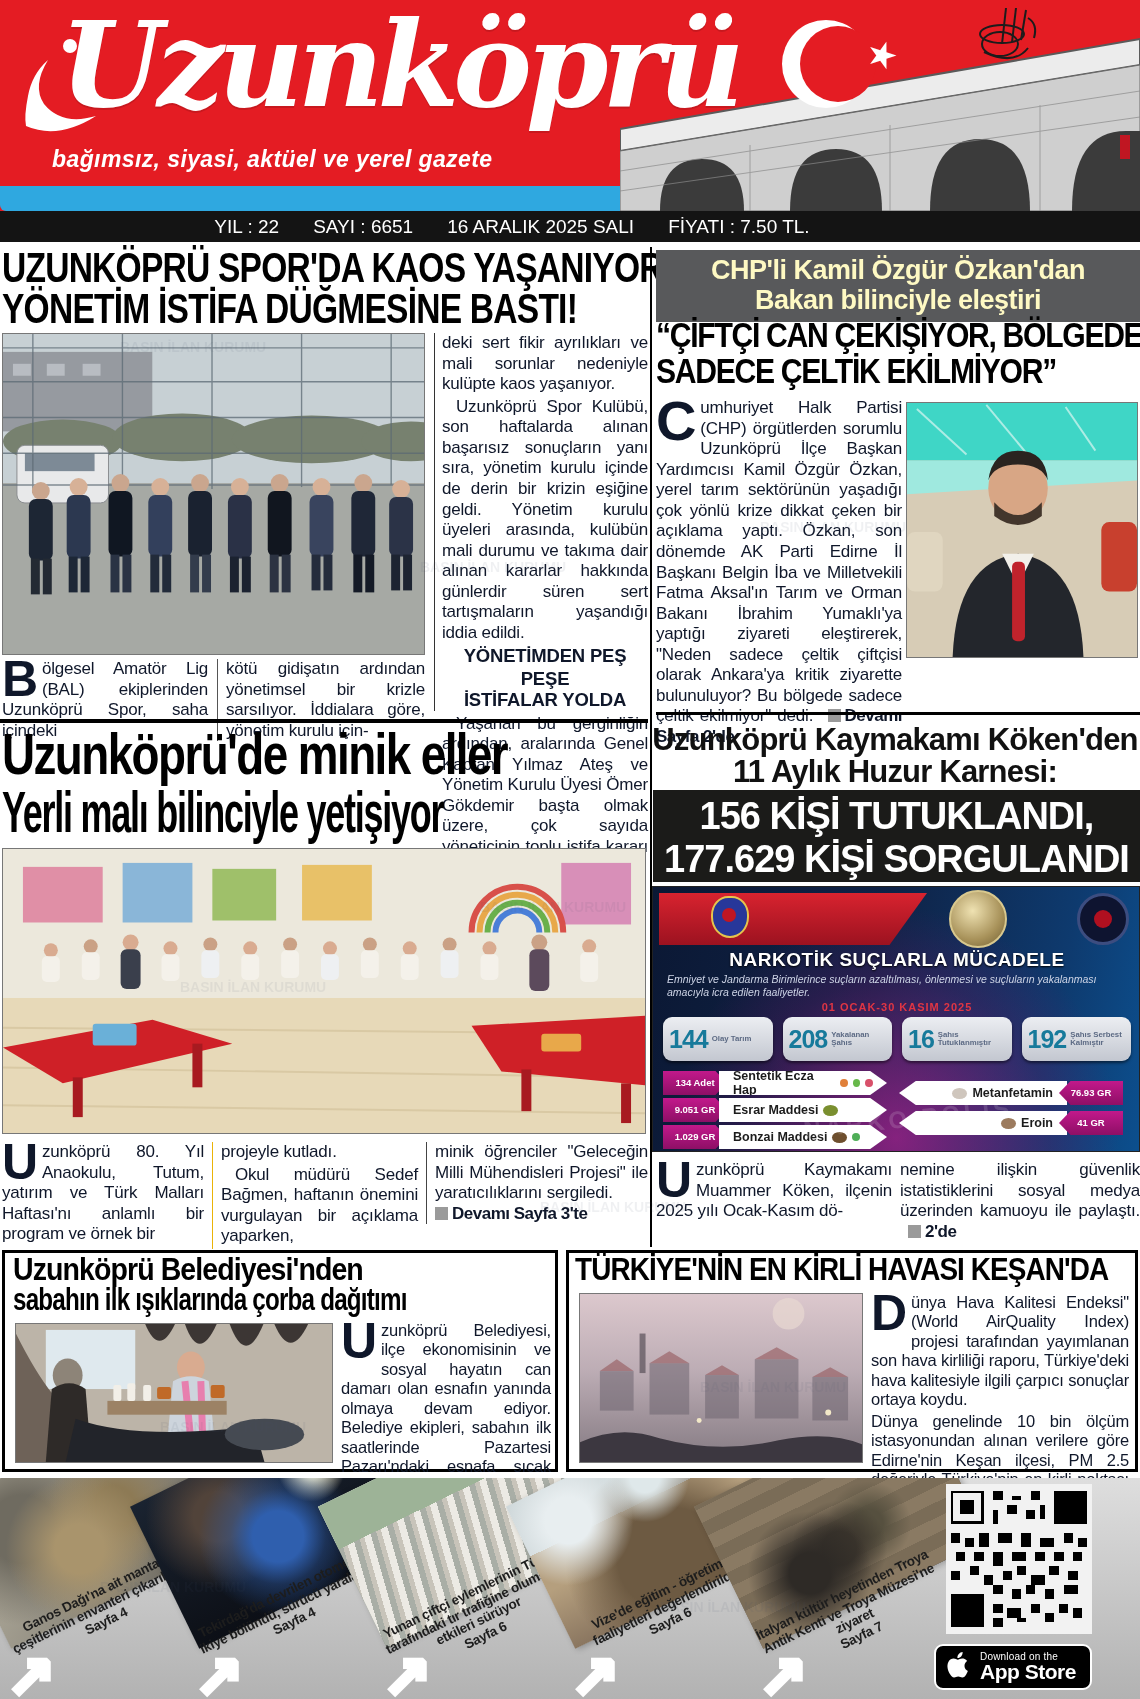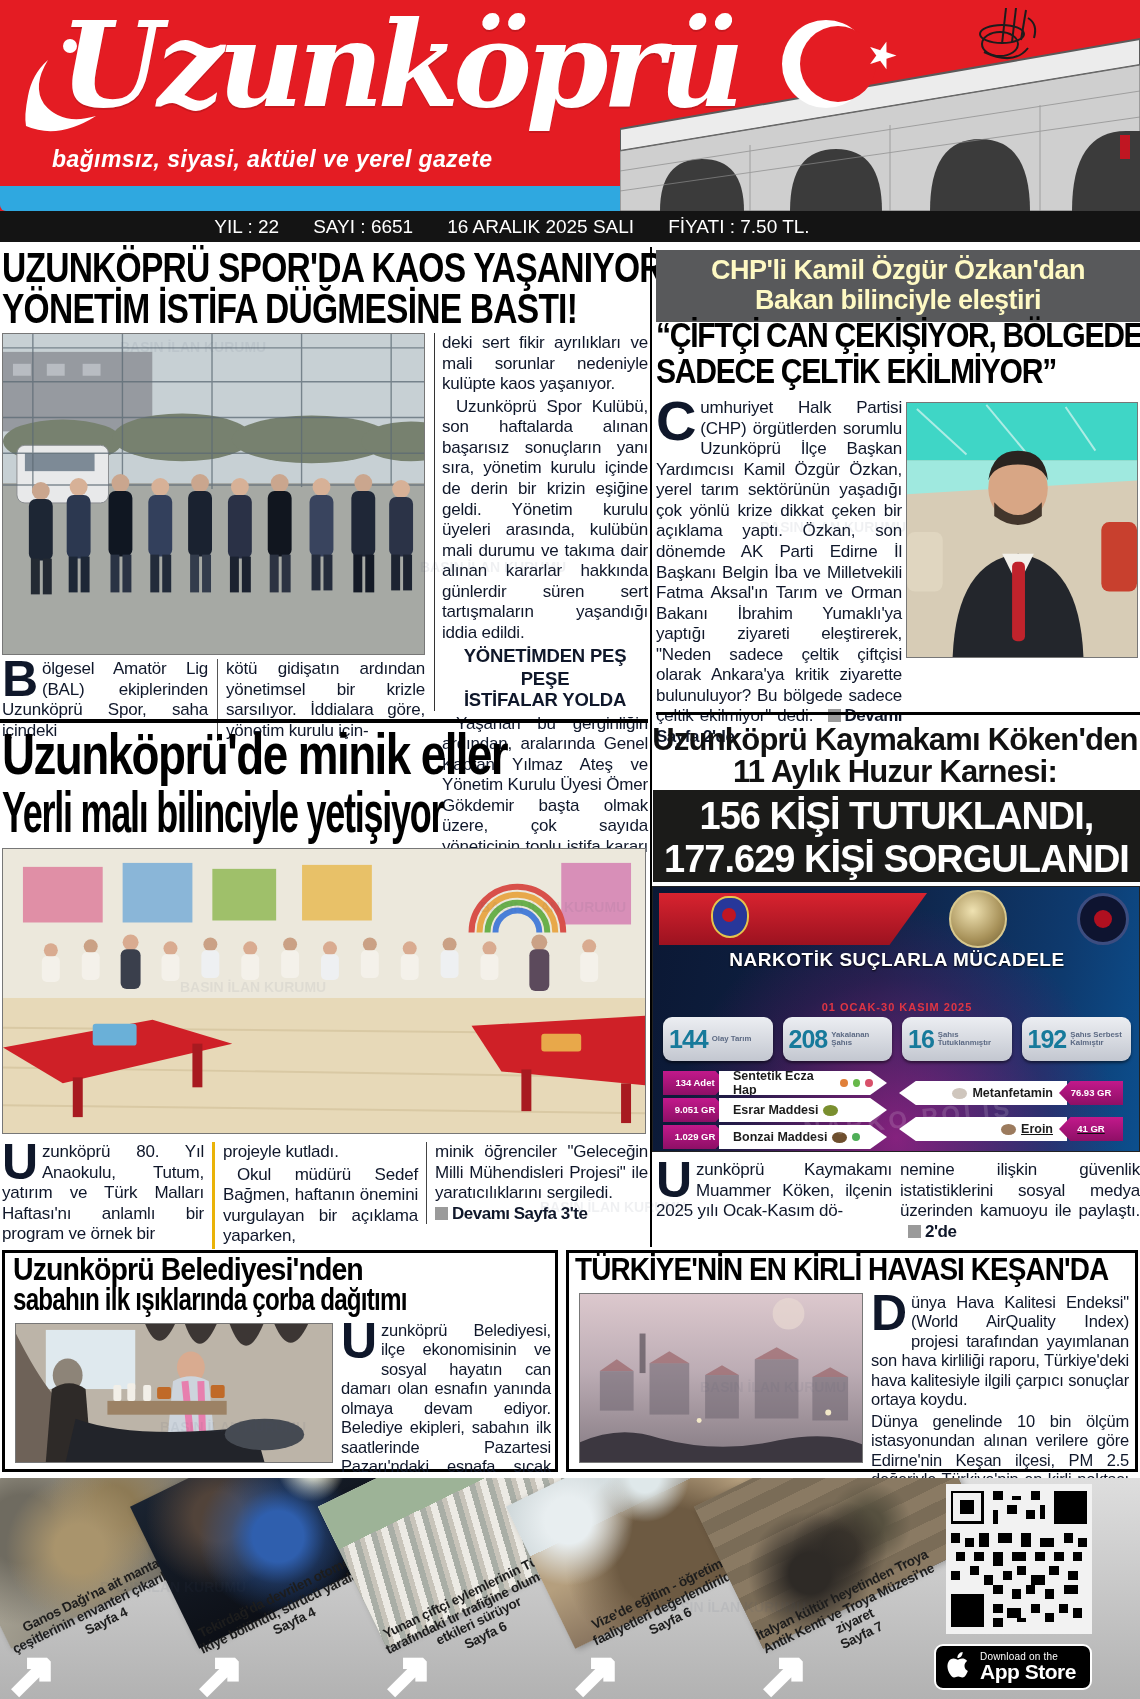--- a/index.html
+++ b/index.html
@@ -106,21 +106,21 @@
   .ig-wm { position:absolute; left:150px; top:218px; font-weight:bold; font-size:24px; color:#fff; opacity:.14;
     letter-spacing:4px; transform:rotate(-6deg);}
   .huzur-body1 { position:absolute; left:656px; top:1160px; width:236px;}
   .huzur-body2 { position:absolute; left:900px; top:1160px; width:240px;}
 
   
   .minik-hl1 { position:absolute; left:2px; top:726px; font-size:58px; transform:scaleX(.79); letter-spacing:-2px;}
   .minik-hl2 { position:absolute; left:2px; top:784px; font-size:58px; transform:scaleX(.62); letter-spacing:-2px;}
   .minik-photo { position:absolute; left:2px; top:848px; width:644px; height:286px;}
   .minik-c1 { position:absolute; left:2px; top:1142px; width:202px;}
-  .minik-c2 { position:absolute; left:212px; top:1142px; width:206px; border-left:3px solid #eab308; padding-left:8px;}
+  .minik-c2 { position:absolute; left:212px; top:1142px; width:206px; border-left:1px solid #eab308; padding-left:8px;}
   .minik-c3 { position:absolute; left:426px; top:1142px; width:222px; border-left:1px solid #444; padding-left:8px;}
 
   
   .corba-box { position:absolute; left:2px; top:1250px; width:556px; height:222px; border:3px solid #000; background:#fff;}
   .corba-h1 { position:absolute; left:8px; top:2px; font-size:31px; transform:scaleX(.92);}
   .corba-h2 { position:absolute; left:8px; top:32px; font-size:31px; transform:scaleX(.78);}
   .corba-photo { position:absolute; left:10px; top:70px; width:318px; height:140px;}
   .corba-body { position:absolute; left:336px; top:68px; width:210px; height:144px;}
   .corba-body .bodytxt { font-size:16.5px; line-height:1.18;}
 
@@ -354,20 +354,21 @@
   <div>156 KİŞİ TUTUKLANDI,</div>
   <div>177.629 KİŞİ SORGULANDI</div>
 </div>
 
 <div class="infogfx">
   <div class="ig-banner"></div>
   <div class="ig-jandarma"></div>
   <div class="ig-emb1"></div>
   <div class="ig-emb2"></div>
   <div class="ig-title">NARKOTİK SUÇLARLA MÜCADELE</div>
+  <div class="ig-sub">Emniyet ve Jandarma Birimlerince suçların azaltılması, önlenmesi ve suçluların yakalanması amacıyla icra edilen faaliyetler.</div>
   <div class="ig-date">01 OCAK-30 KASIM 2025</div>
   <div class="ig-stats">
     <div class="ig-pill">
         <span class="num">144</span>
         <span class="lbl">Olay Tarım</span>
       </div>
     <div class="ig-pill">
         <span class="num">208</span>
         <span class="lbl">Yakalanan Şahıs</span>
       </div>
@@ -405,21 +406,21 @@
           <span class="dot" style="background:#4fae58"></span>
         </div>
     </div>
     <div class="subrow R" style="left:236px; top:10px;">
       <div class="namebox">
           <span class="blob" style="background:#cfc6bd"></span>
           <span>Metanfetamin</span>
         </div>
       <div class="amtbox">76.93 GR</div>
     </div>
-    <div class="subrow R" style="left:236px; top:46px;text-decoration:underline;">
+    <div class="subrow R" style="left:236px; top:40px;">
       <div class="namebox">
           <span class="blob" style="background:#9c7b5e"></span>
           <span>Eroin</span>
         </div>
       <div class="amtbox">41 GR</div>
     </div>
   </div>
   <div class="ig-wm">NARKO POLİS</div>
 </div>
 

